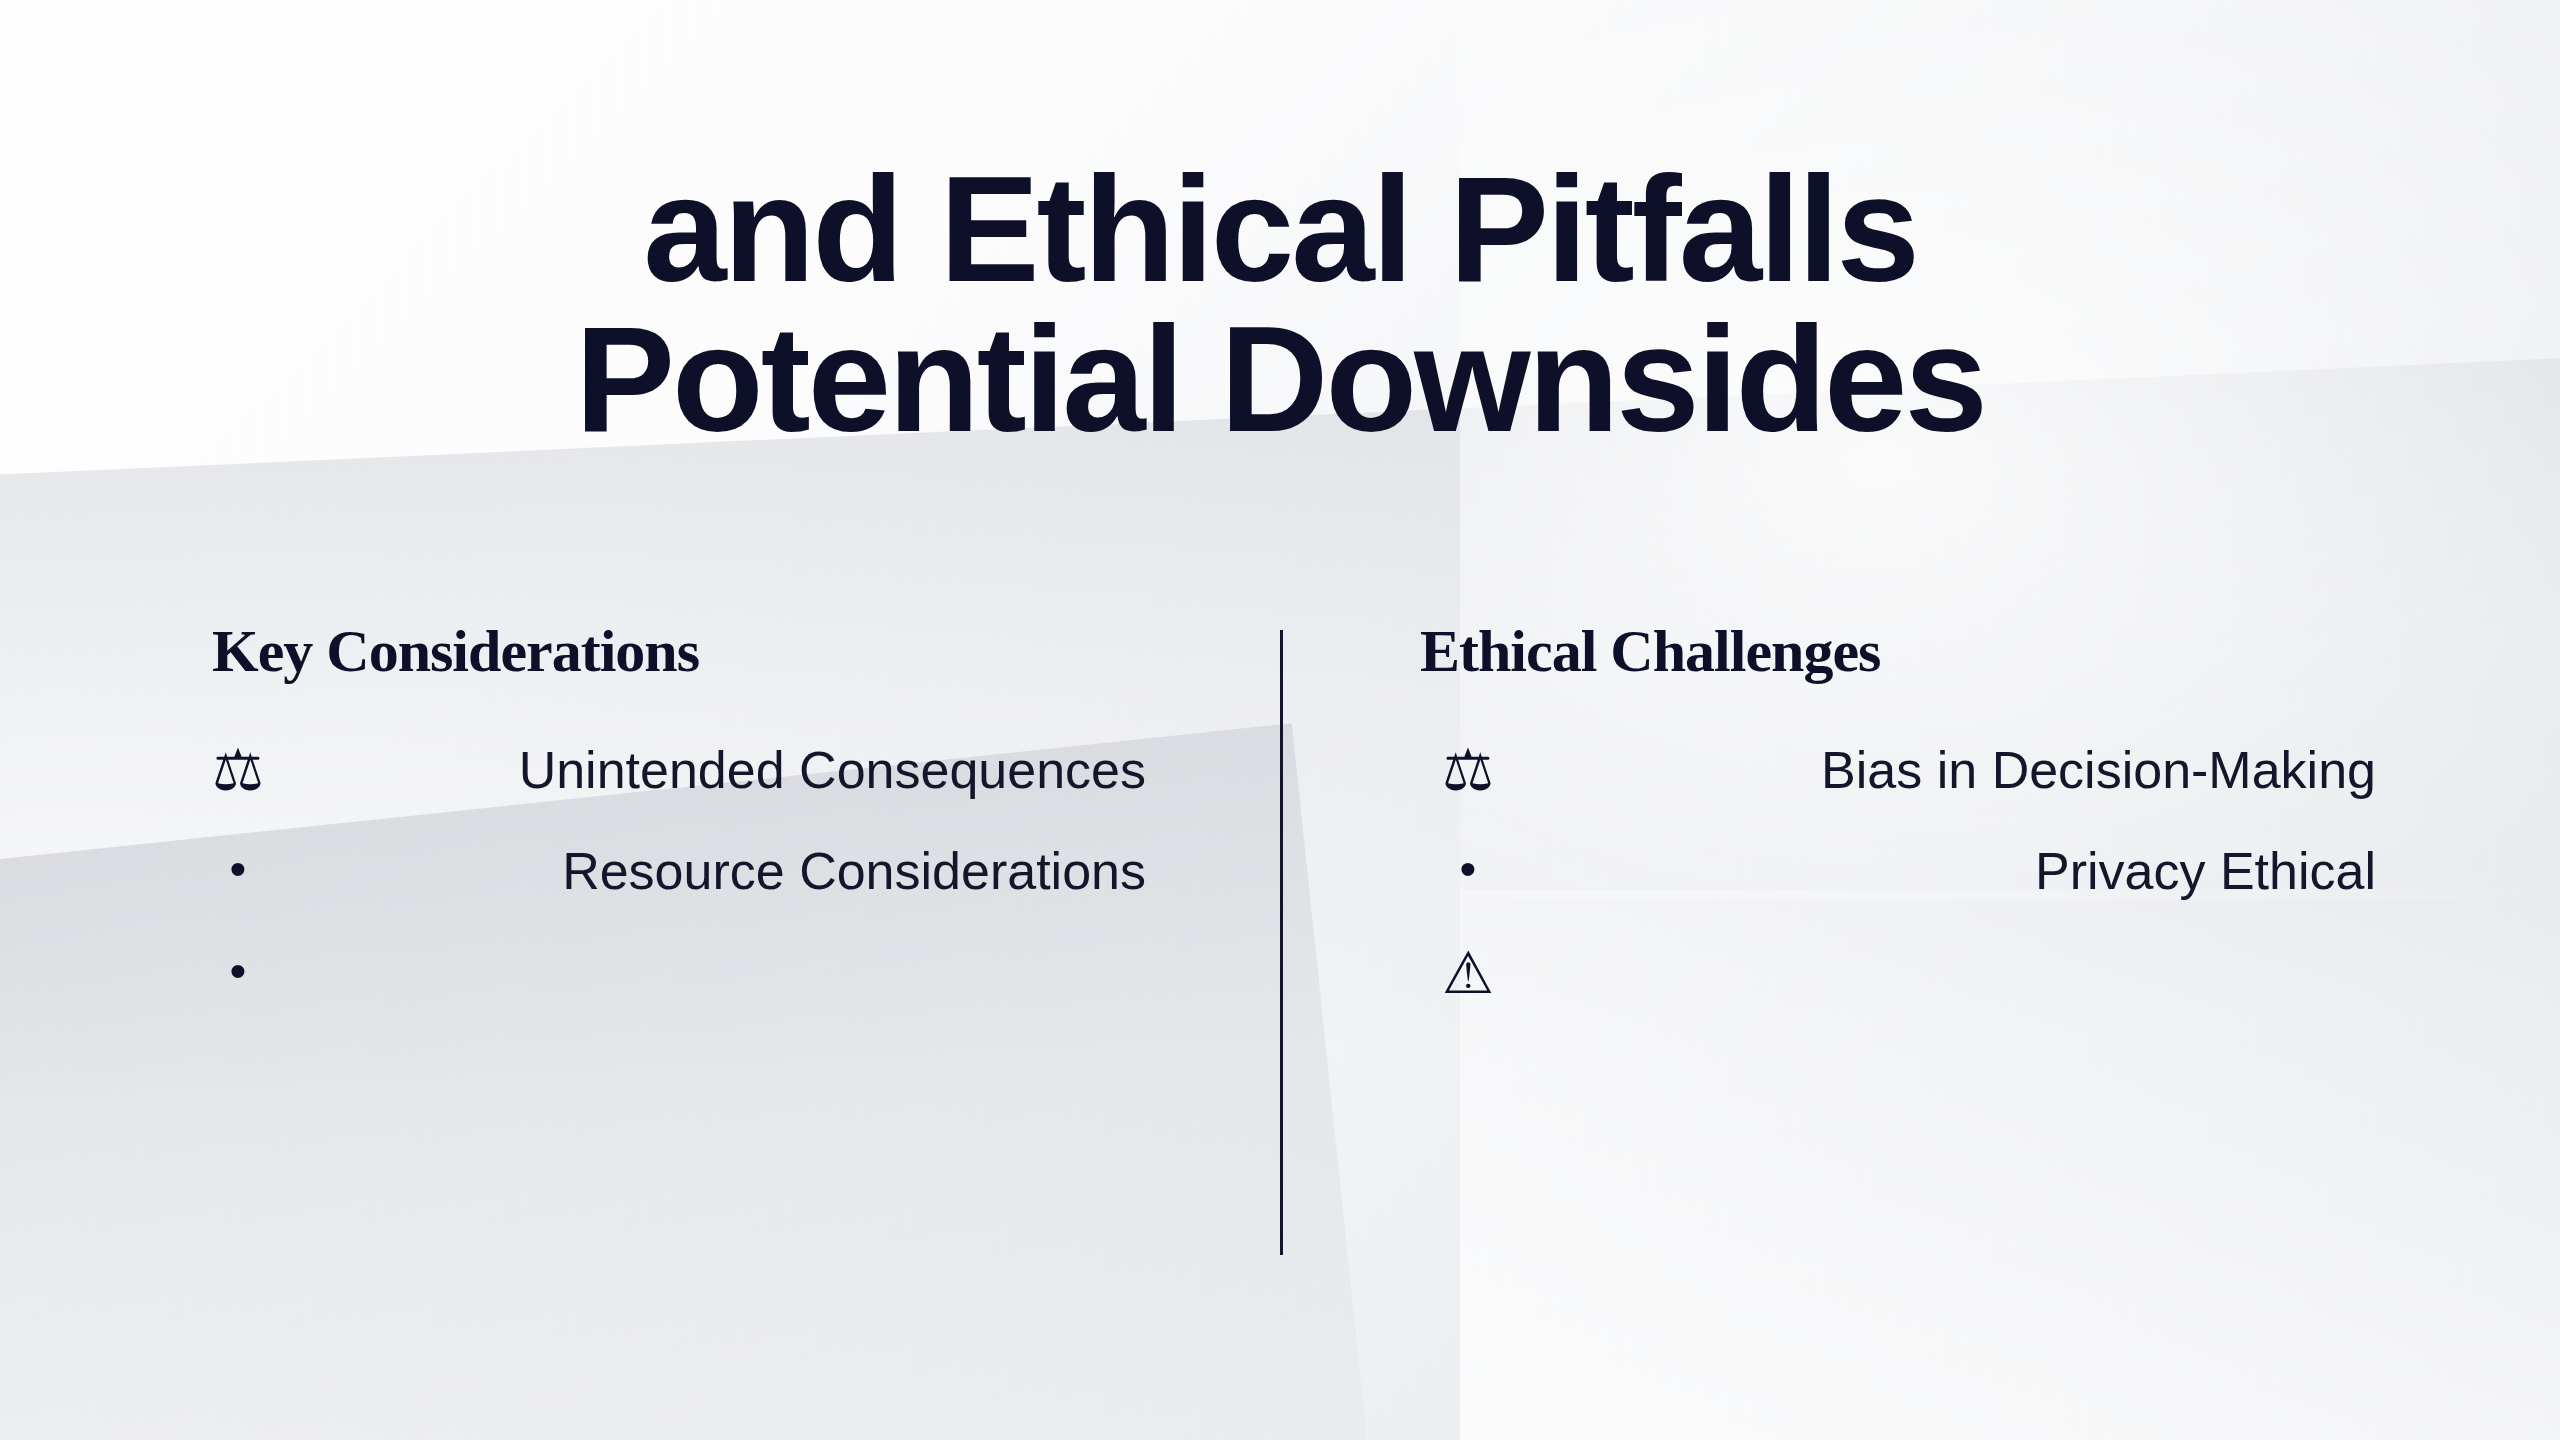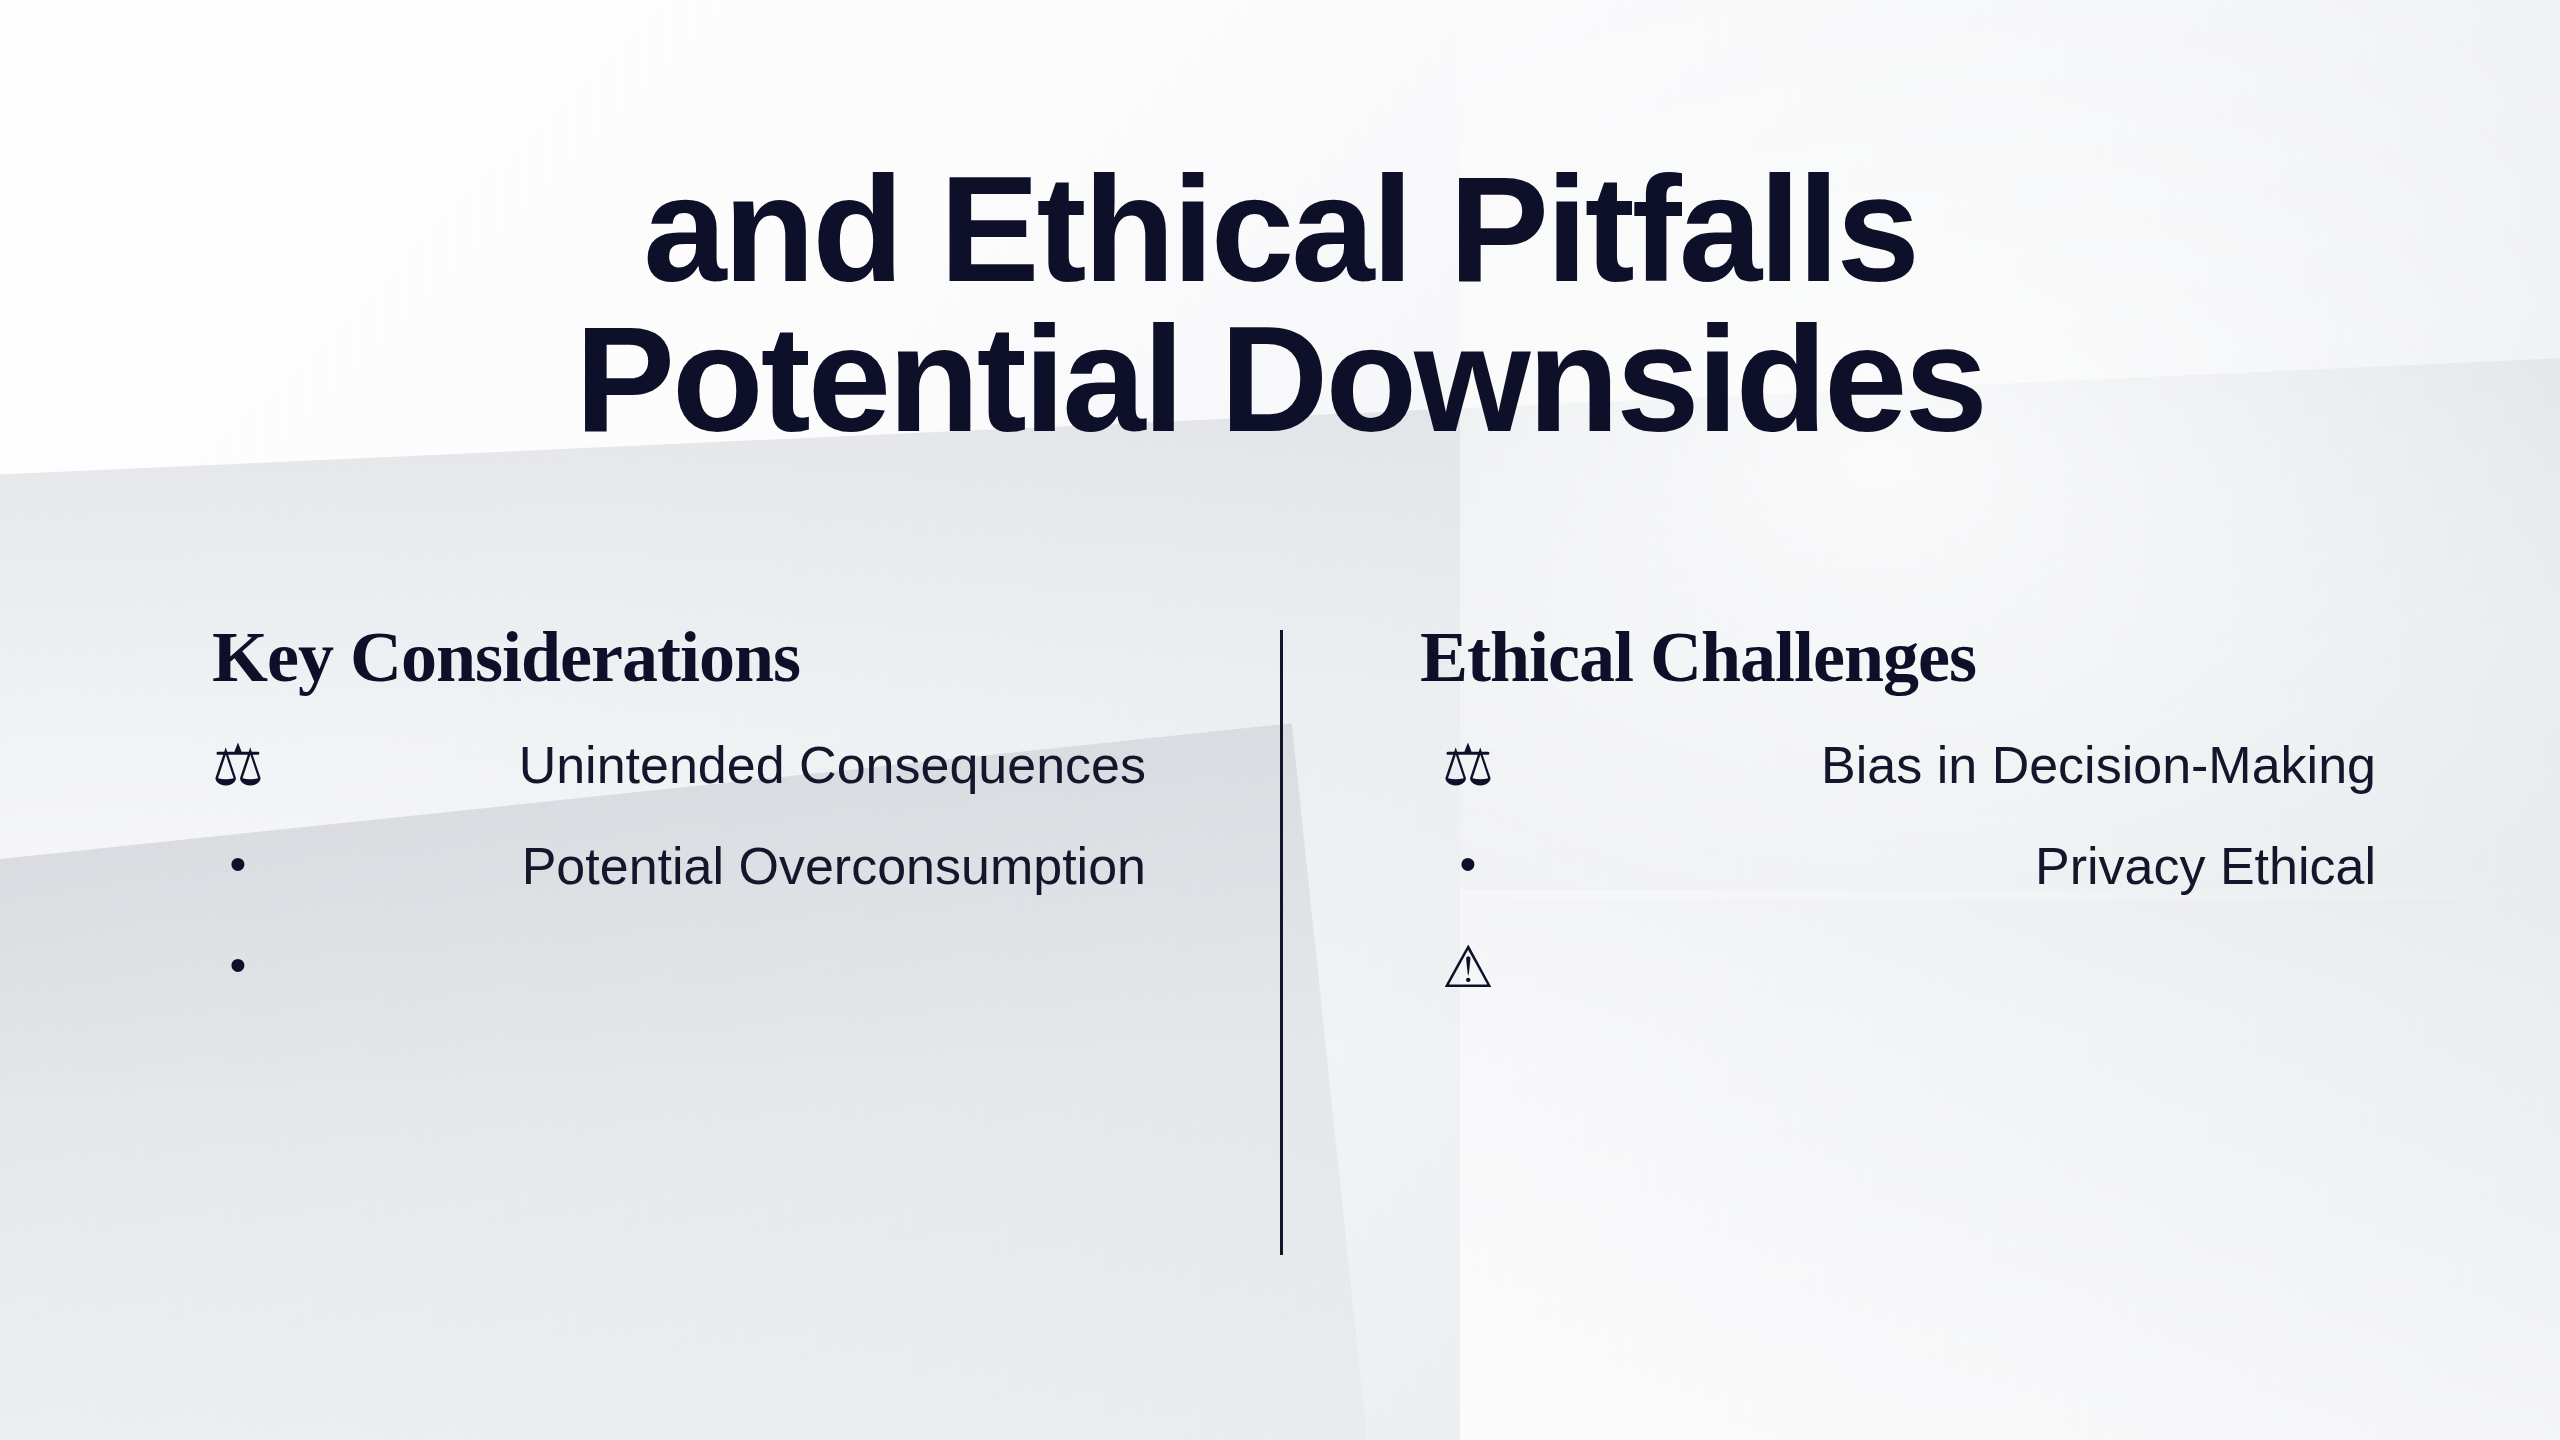--- a/index.html
+++ b/index.html
@@ -88,25 +88,25 @@
     display:flex;
     align-items:flex-start;
   }
   .col { position:relative; }
   .col-left  { width:1280px; padding-left:190px; padding-right:90px; }
   .col-right { width:1280px; padding-left:140px; padding-right:40px; }
 
   .col-heading {
     font-family:"Liberation Serif", serif;
     font-weight:bold;
-    font-size:72px;
+    font-size:60px;
     line-height:1.05;
     letter-spacing:-1px;
     color:#0d1028;
-    margin-bottom:38px;
+    margin-bottom:56px;
     white-space:nowrap;
   }
   .col-left  .col-heading { padding-left:22px; }
 
   .item-list { list-style:none; }
 
   .item {
     display:flex;
     align-items:flex-start;
     margin-bottom:38px;
@@ -169,21 +169,21 @@
       <div class="col-heading">Key Considerations</div>
       <ul class="item-list">
 
         <li class="item">
           <span class="marker glyph">⚖</span>
           <span class="item-text">Unintended Consequences</span>
         </li>
 
         <li class="item">
           <span class="marker bullet">•</span>
-          <span class="item-text">Potential Overconsumption</span>
+          <span class="item-text">Resource Considerations</span>
         </li>
 
         <li class="item">
           <span class="marker bullet">•</span>
         </li>
 
       </ul>
     </div>
 
     <div class="col col-right">

